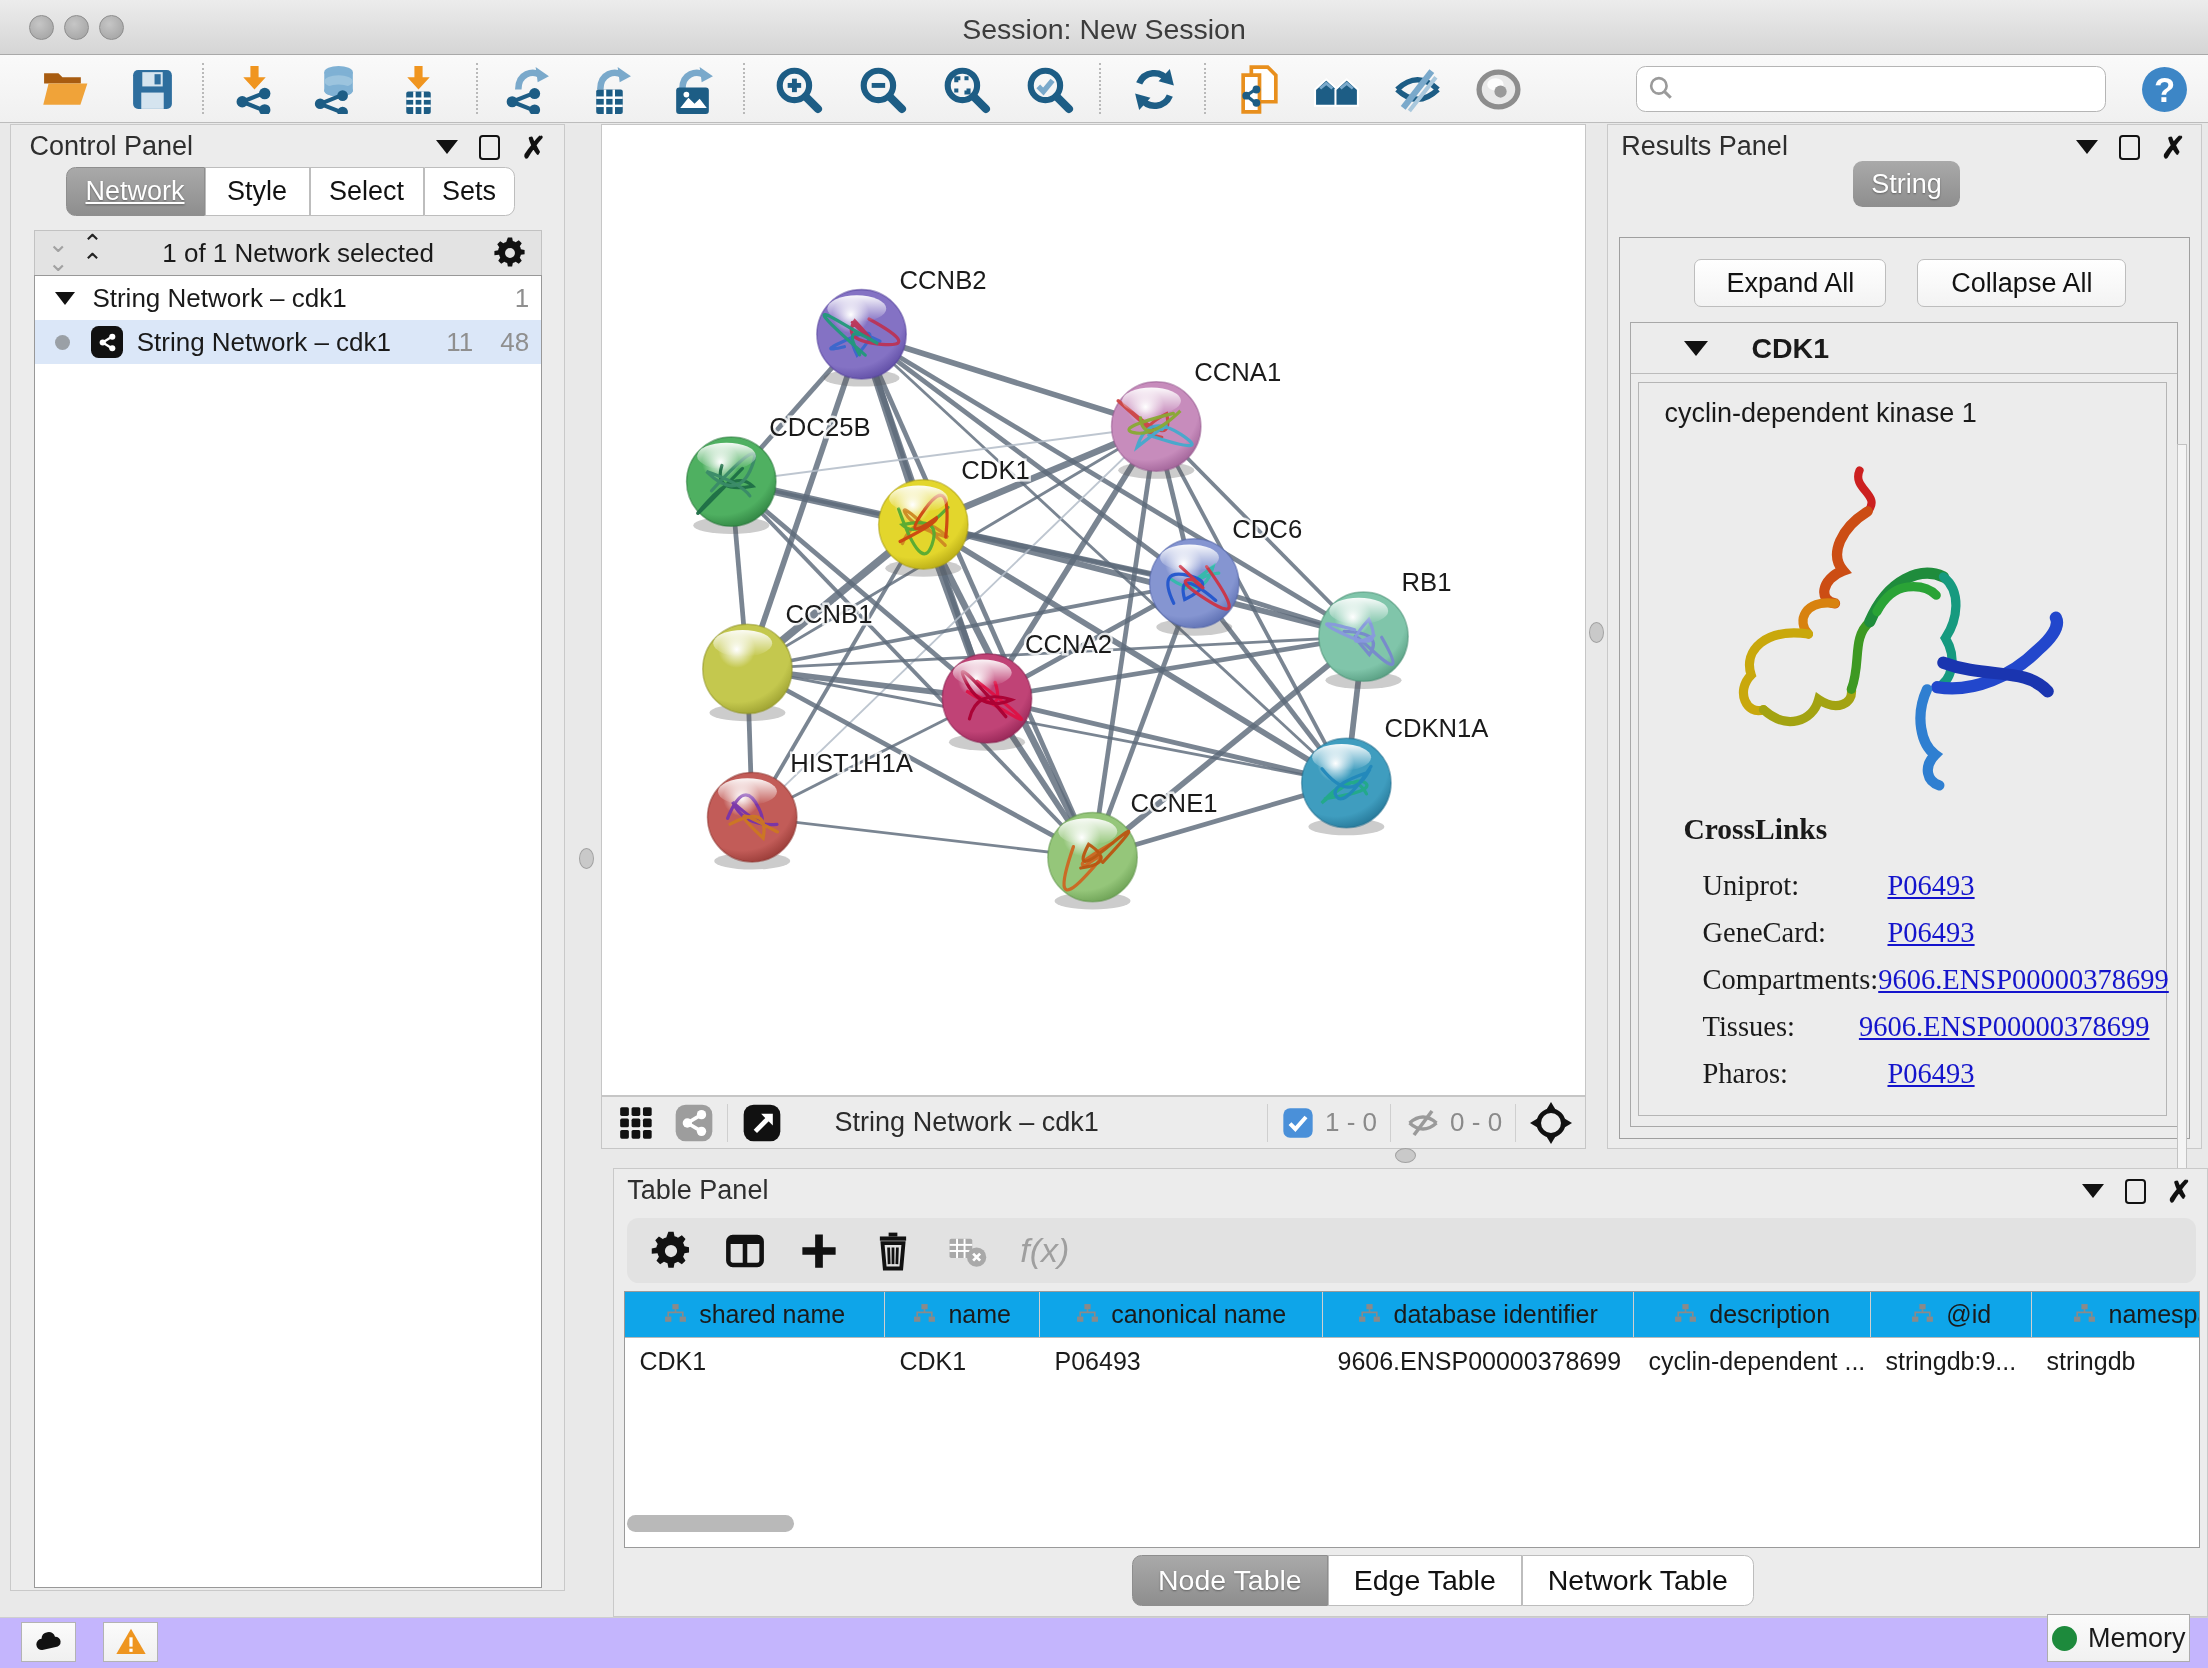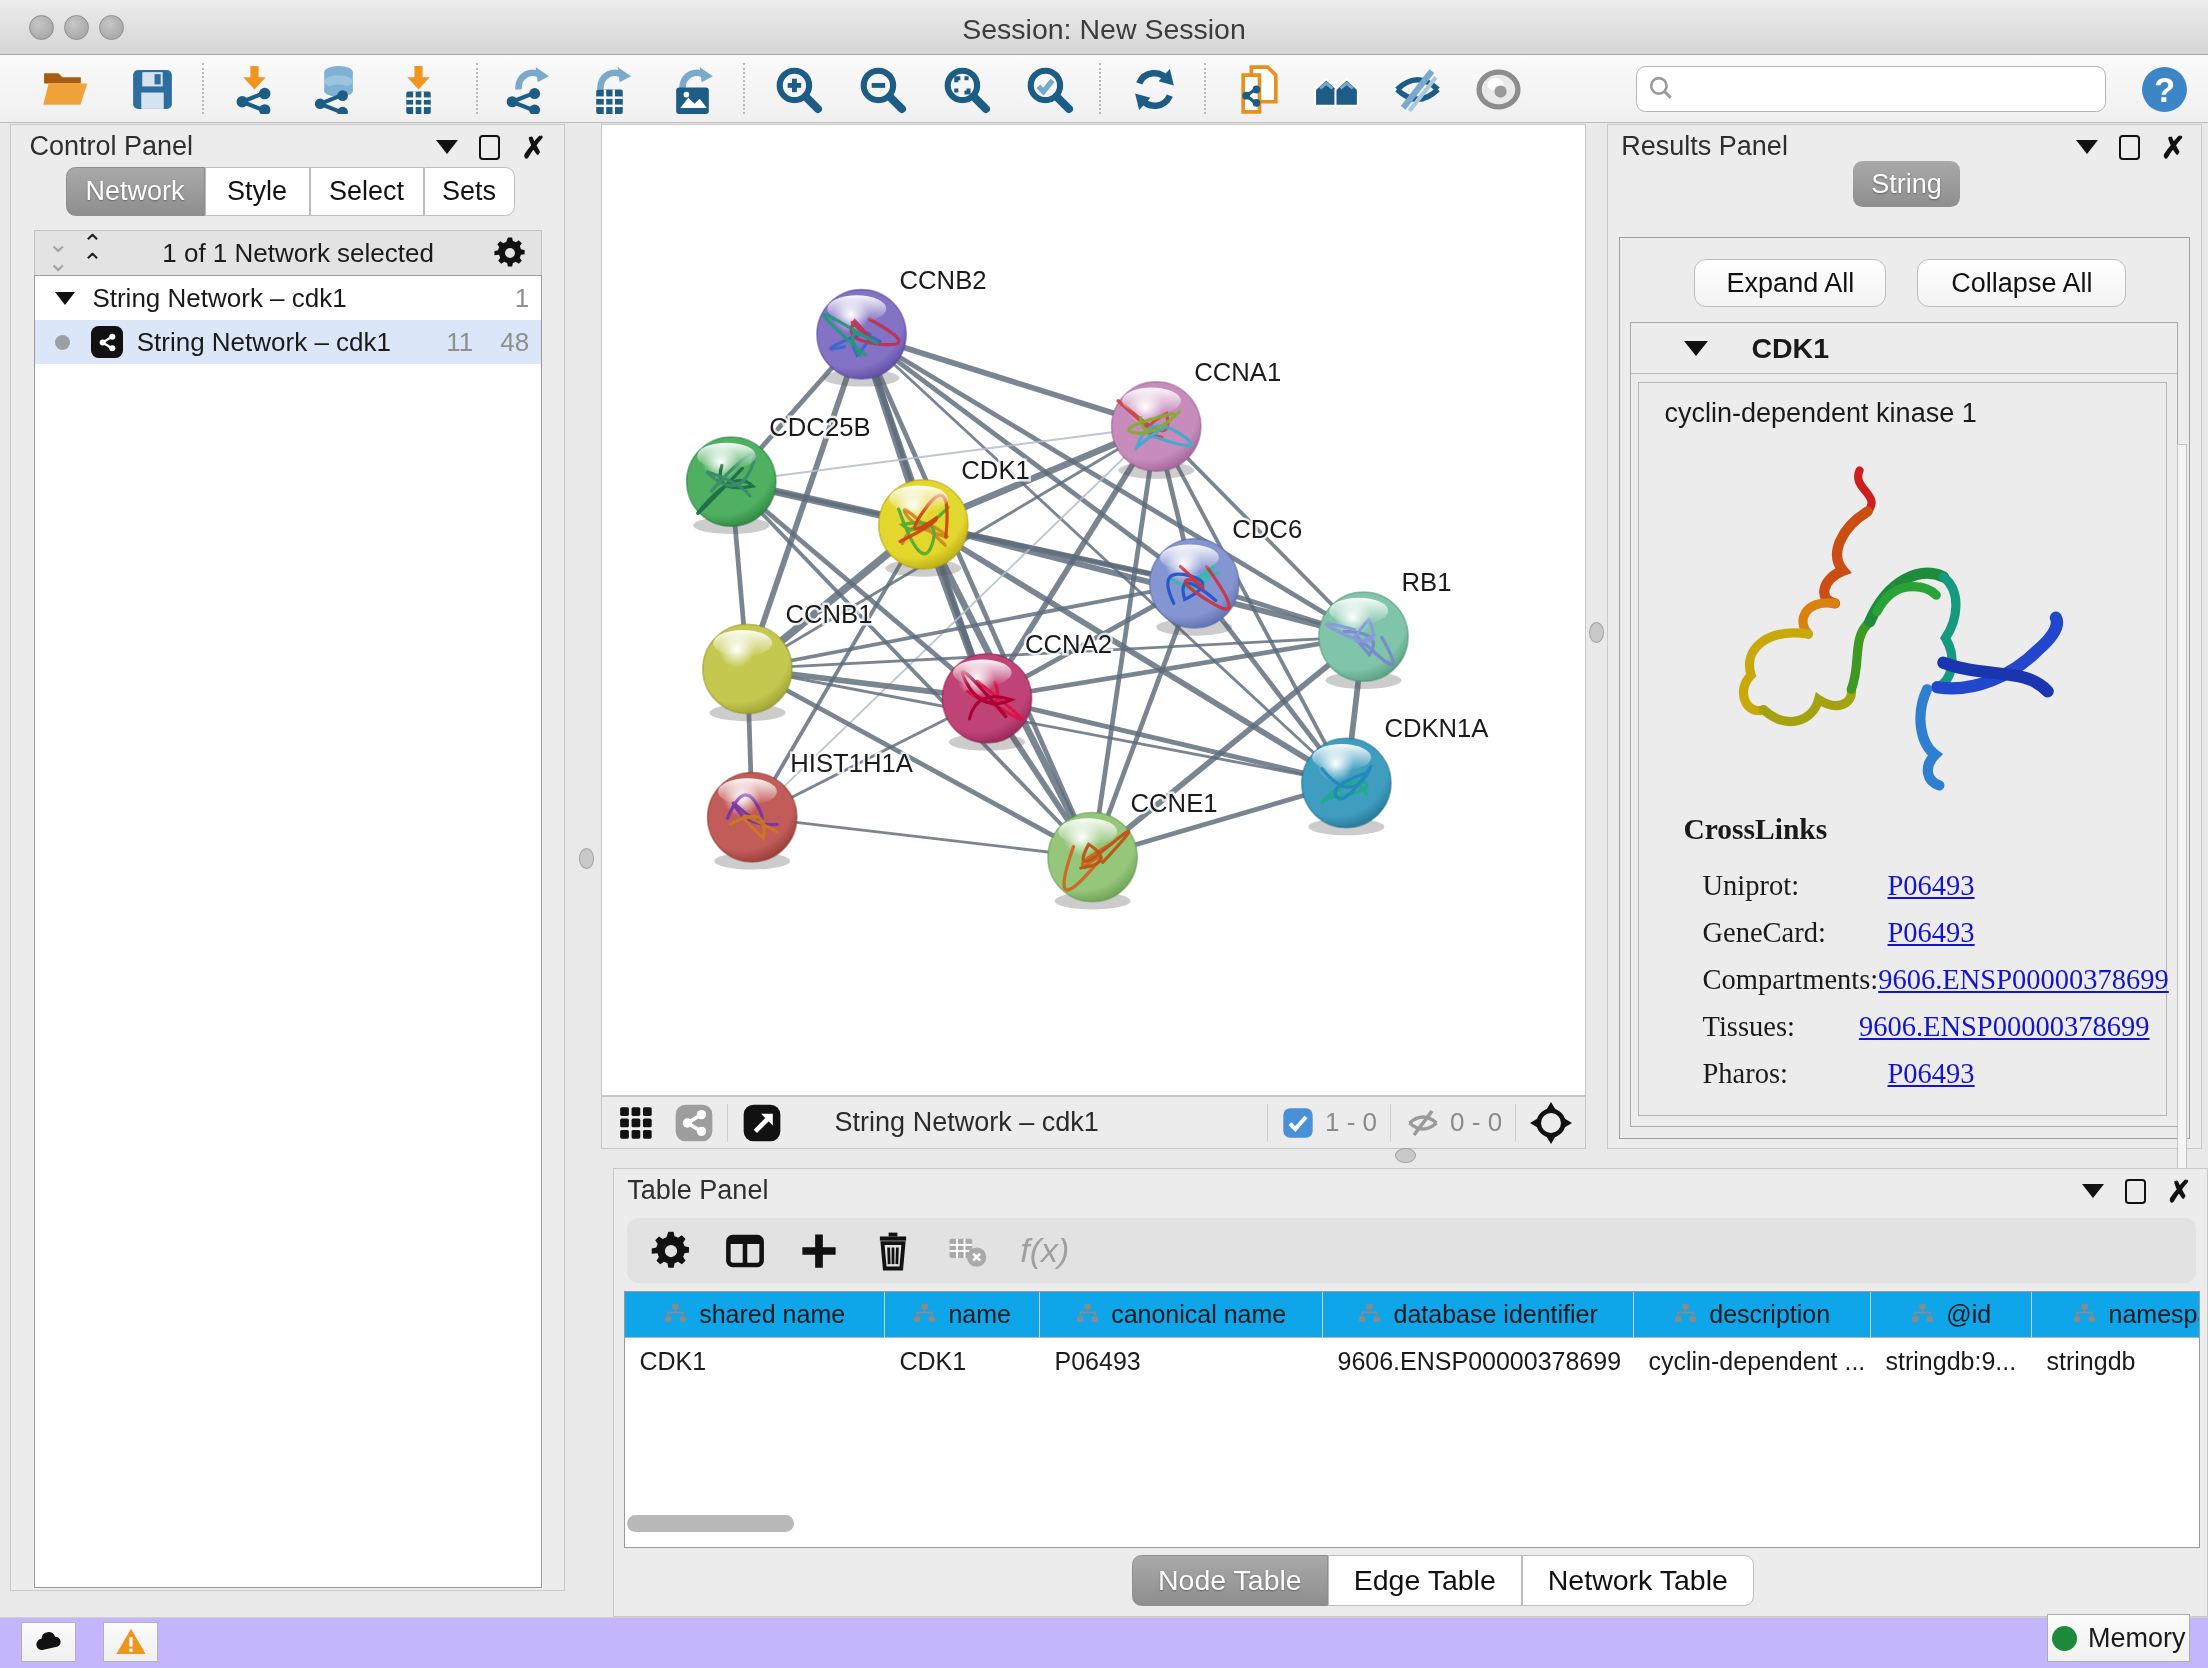--- a/index.html
+++ b/index.html
@@ -59,21 +59,21 @@
   .node-label { font-size:27px; fill:#1a1a1a; paint-order:stroke; stroke:#ffffff; stroke-width:5px; stroke-opacity:.8; font-family:"Liberation Sans",sans-serif; }
 
   .sash-dot { width:15px; height:21px; border-radius:50%; background:#c9c9c9; border:1px solid #a2a2a2; }
 
   
   .results-panel { left:1607px; top:124px; width:595px; height:1025px; background:#ececec; border:1px solid #c9c9c9; }
   .rp-tab { left:245px; top:36px; width:107px; height:46px; border-radius:9.5px;
     background:linear-gradient(#a9a9a9,#8e8e8e); color:#fff; font-size:27px; display:flex; align-items:center; justify-content:center;
     text-shadow:0 1px 1.9px rgba(0,0,0,.35); }
   .rp-outer { left:11.4px; top:112px; width:571px; height:902px; border:1.9px solid #9f9f9f; background:#ececec; }
-  .btn { background:linear-gradient(#ffffff,#f3f3f3); border:1.9px solid #bdbdbd; border-radius:12px;
+  .btn { background:linear-gradient(#ffffff,#f3f3f3); border:1.9px solid #bdbdbd; border-radius:7px;
     font-size:27px; display:flex; align-items:center; justify-content:center; color:#111; }
   .entry-box { left:9.5px; top:84px; width:548px; height:805px; border:1.9px solid #a8a8a8; background:#ececec; }
   .entry-head { height:51px; display:flex; align-items:center; gap:9.5px; padding-left:53px; border-bottom:1px solid #bbb; }
   .entry-head .gene { font-size:28.5px; font-weight:bold; margin-left:34px; }
   .entry-body { position:absolute; left:7.6px; top:59px; width:529px; height:734px; background:#ececec; border:1px solid #b5b5b5; }
   .gene-desc { font-size:27px; }
   .serif { font-family:"Liberation Serif", serif; }
   .xl-title { font-size:29.5px; font-weight:bold; }
   .xl-row { display:flex; font-size:28.5px; margin-top:15px; }
   .xl-row .lbl { width:185px; }
@@ -306,21 +306,21 @@
 
 <div class="abs control-panel">
   <div class="abs" style="left:19px; top:5.7px;"><span class="panel-title">Control Panel</span></div>
   <div class="abs panel-ctls" style="right:17px; top:9.5px;">
     <div class="tri-down"></div>
     <div class="float-sq"></div>
     <div class="close-x">✗</div>
   </div>
 
   <div class="abs cp-tabs">
-    <div class="tab sel first" style="width:139px;">Network</div>
+    <div class="tab sel first" style="width:139px;text-decoration:underline;">Network</div>
     <div class="tab" style="width:105px;">Style</div>
     <div class="tab" style="width:114px;">Select</div>
     <div class="tab last" style="width:91px;">Sets</div>
   </div>
 
   <div class="abs summary-bar">
     <span class="chev" style="color:#a2a2a2;">⌄<br>⌄</span>
     <span class="chev" style="color:#222; margin-left:13.3px;">⌃<br>⌃</span>
     <span class="txt">1 of 1 Network selected</span>
     <svg viewBox="0 0 24 24" width="34" height="34">

